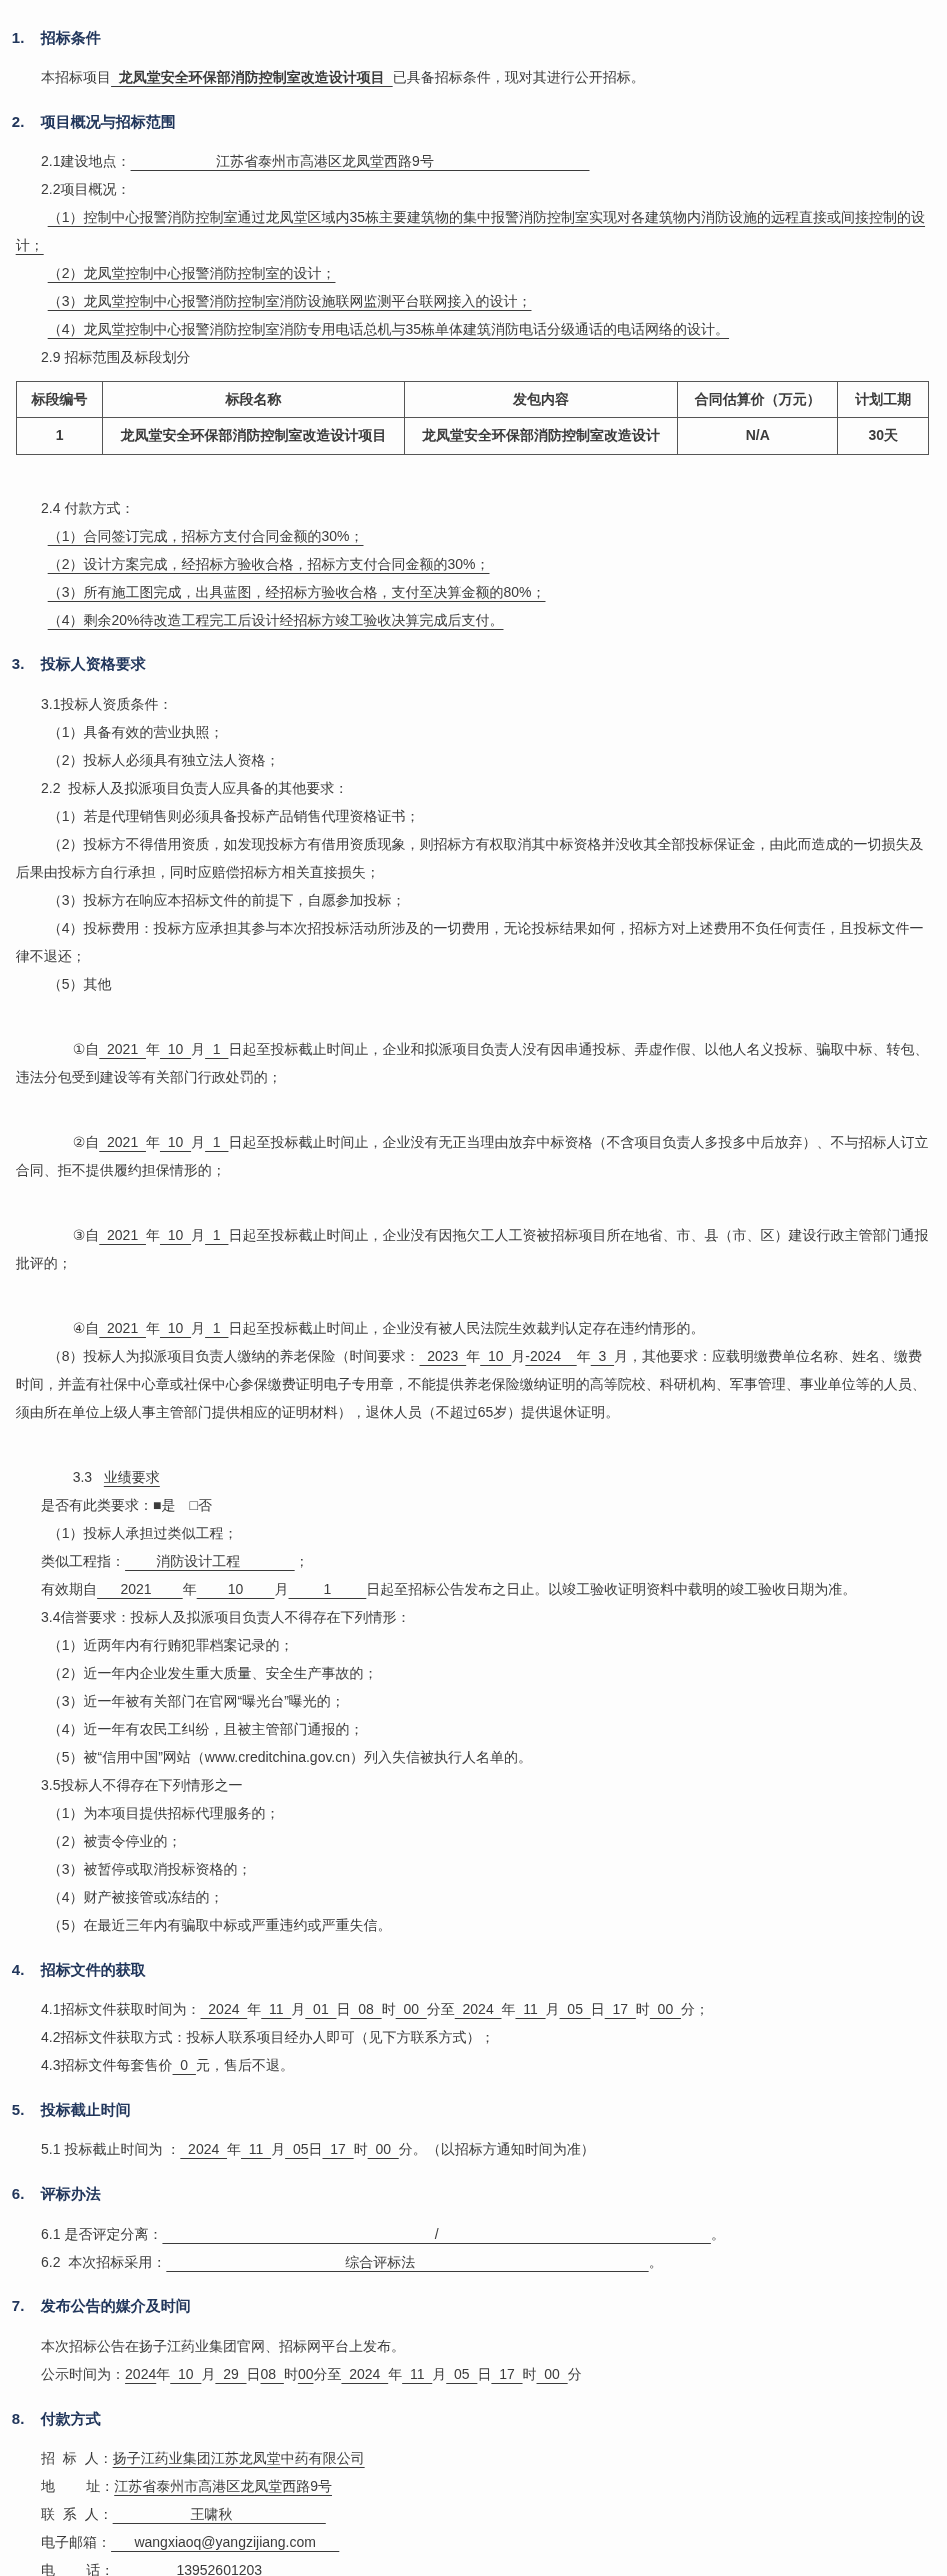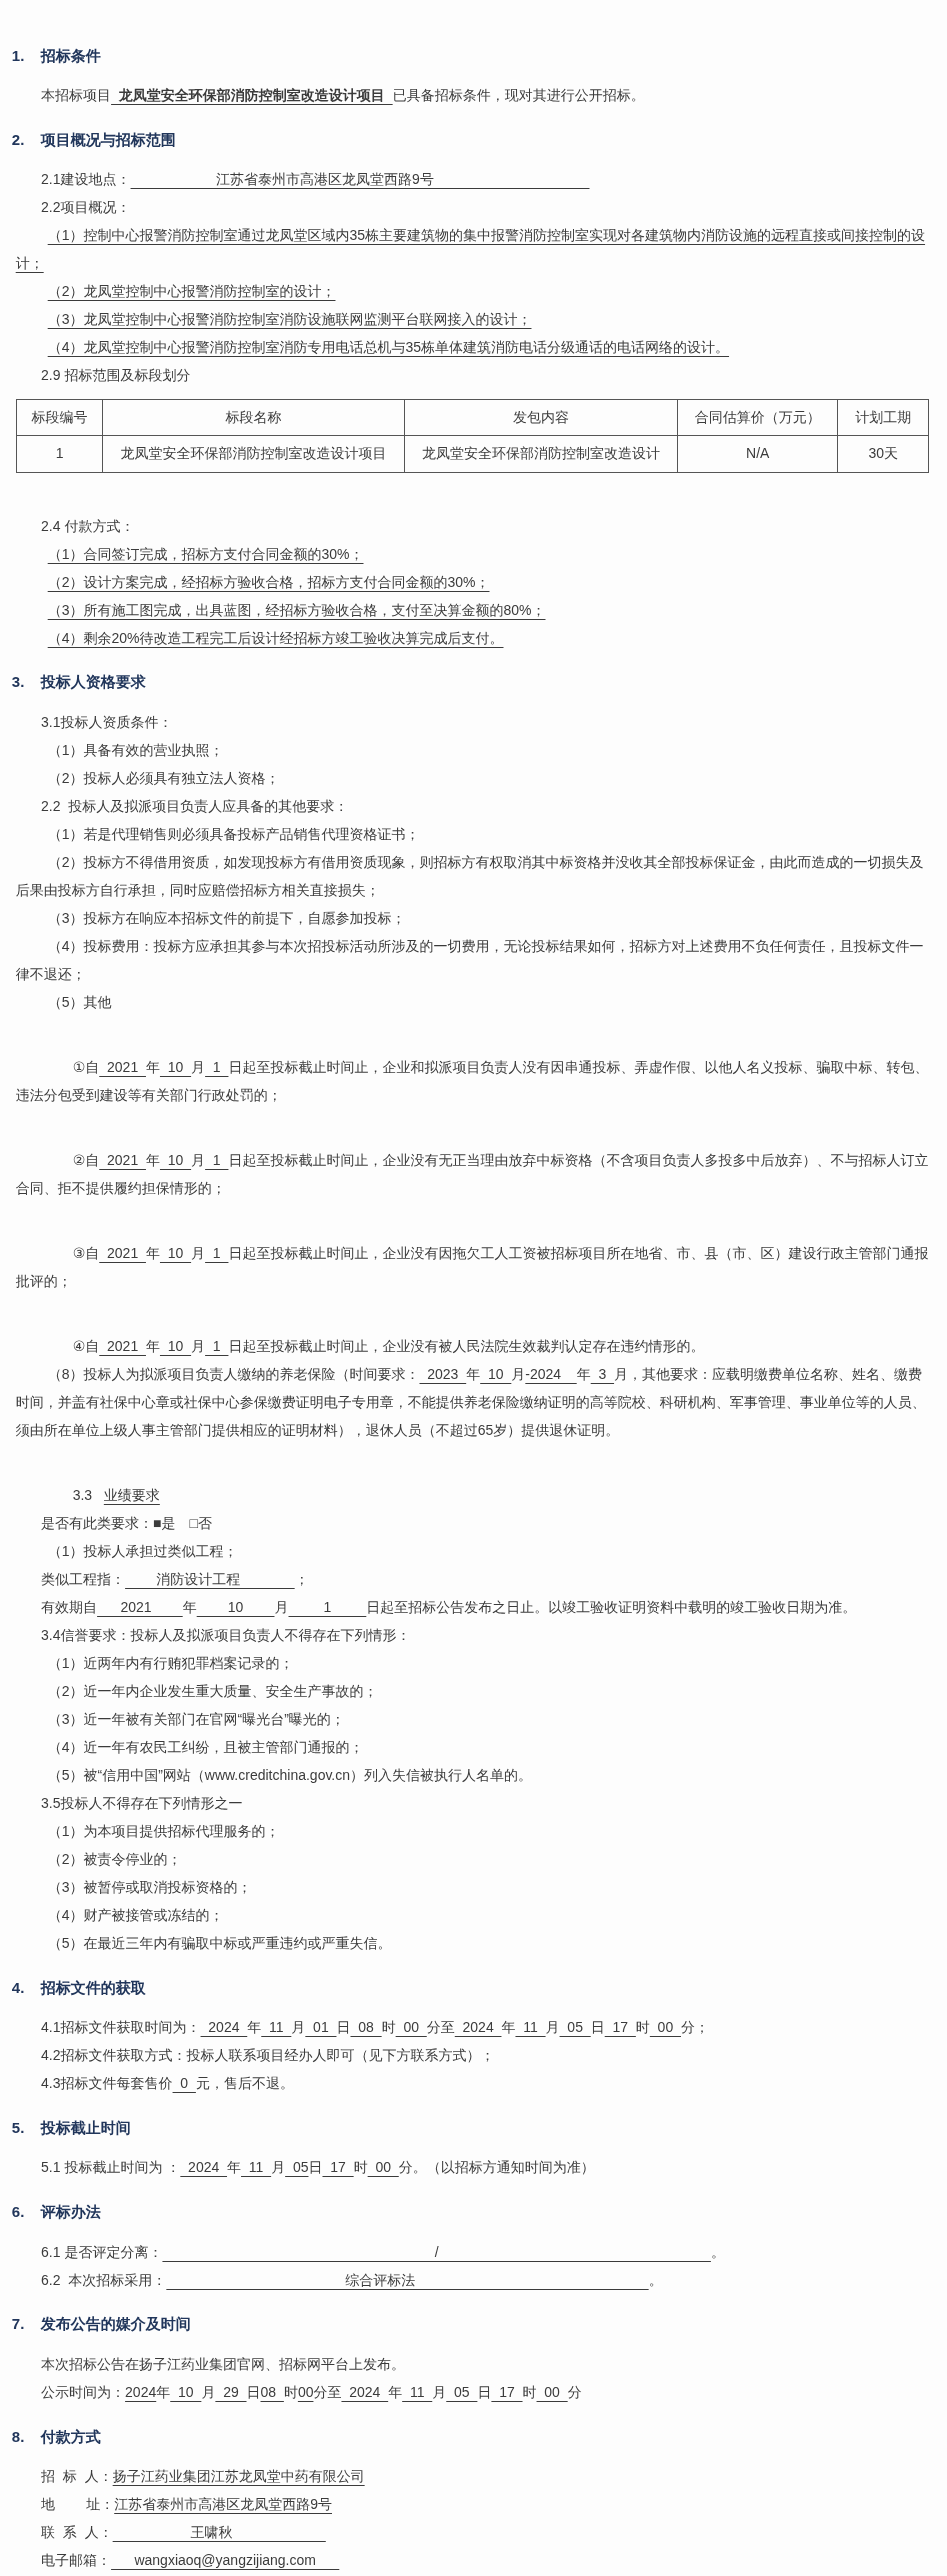--- a/index.html
+++ b/index.html
@@ -12,32 +12,32 @@
   }
   .line{line-height:28px;white-space:pre-wrap;margin:0;}
   .ind1{text-indent:25.4px;}
   .ind2{text-indent:32px;}
   .ind3{text-indent:57px;margin-top:37px;}
   .sp{margin-bottom:9.8px;}
   .h1{
     font-weight:bold;color:var(--heading,#21365b);font-size:15px;
     line-height:28px;margin:16.6px 0 11.7px -3.9px;
   }
-  .h1:first-child{margin-top:18px;}
+  .h1:first-child{margin-top:0;}
   .hnum{display:inline-block;min-width:29px;}
   .u{text-decoration:underline;text-underline-offset:3.9px;text-decoration-thickness:1px;}
   .b{font-weight:bold;}
   table.tender{
     width:100%;border-collapse:collapse;table-layout:fixed;
     margin:9.8px 0 39px 0;background:#fdfdfd;
   }
   table.tender th,table.tender td{
     border:1px solid var(--tborder,#555555);
     text-align:center;vertical-align:middle;
-    font-weight:normal;font-size:14px;color:#3b3b3b;
+    font-weight:bold;font-size:14px;color:#3b3b3b;
     padding:7.8px 3.9px;line-height:19.6px;
   }
 </style>
 </head>
 <body>
 
 <div class="page">
   <div>
       <div class="h1"><span class="hnum">1.</span><span class="htitle">招标条件</span></div>
       <div class="line ind1"><span>本招标项目</span><span class="u b">  龙凤堂安全环保部消防控制室改造设计项目  </span><span>已具备招标条件，现对其进行公开招标。</span></div>

